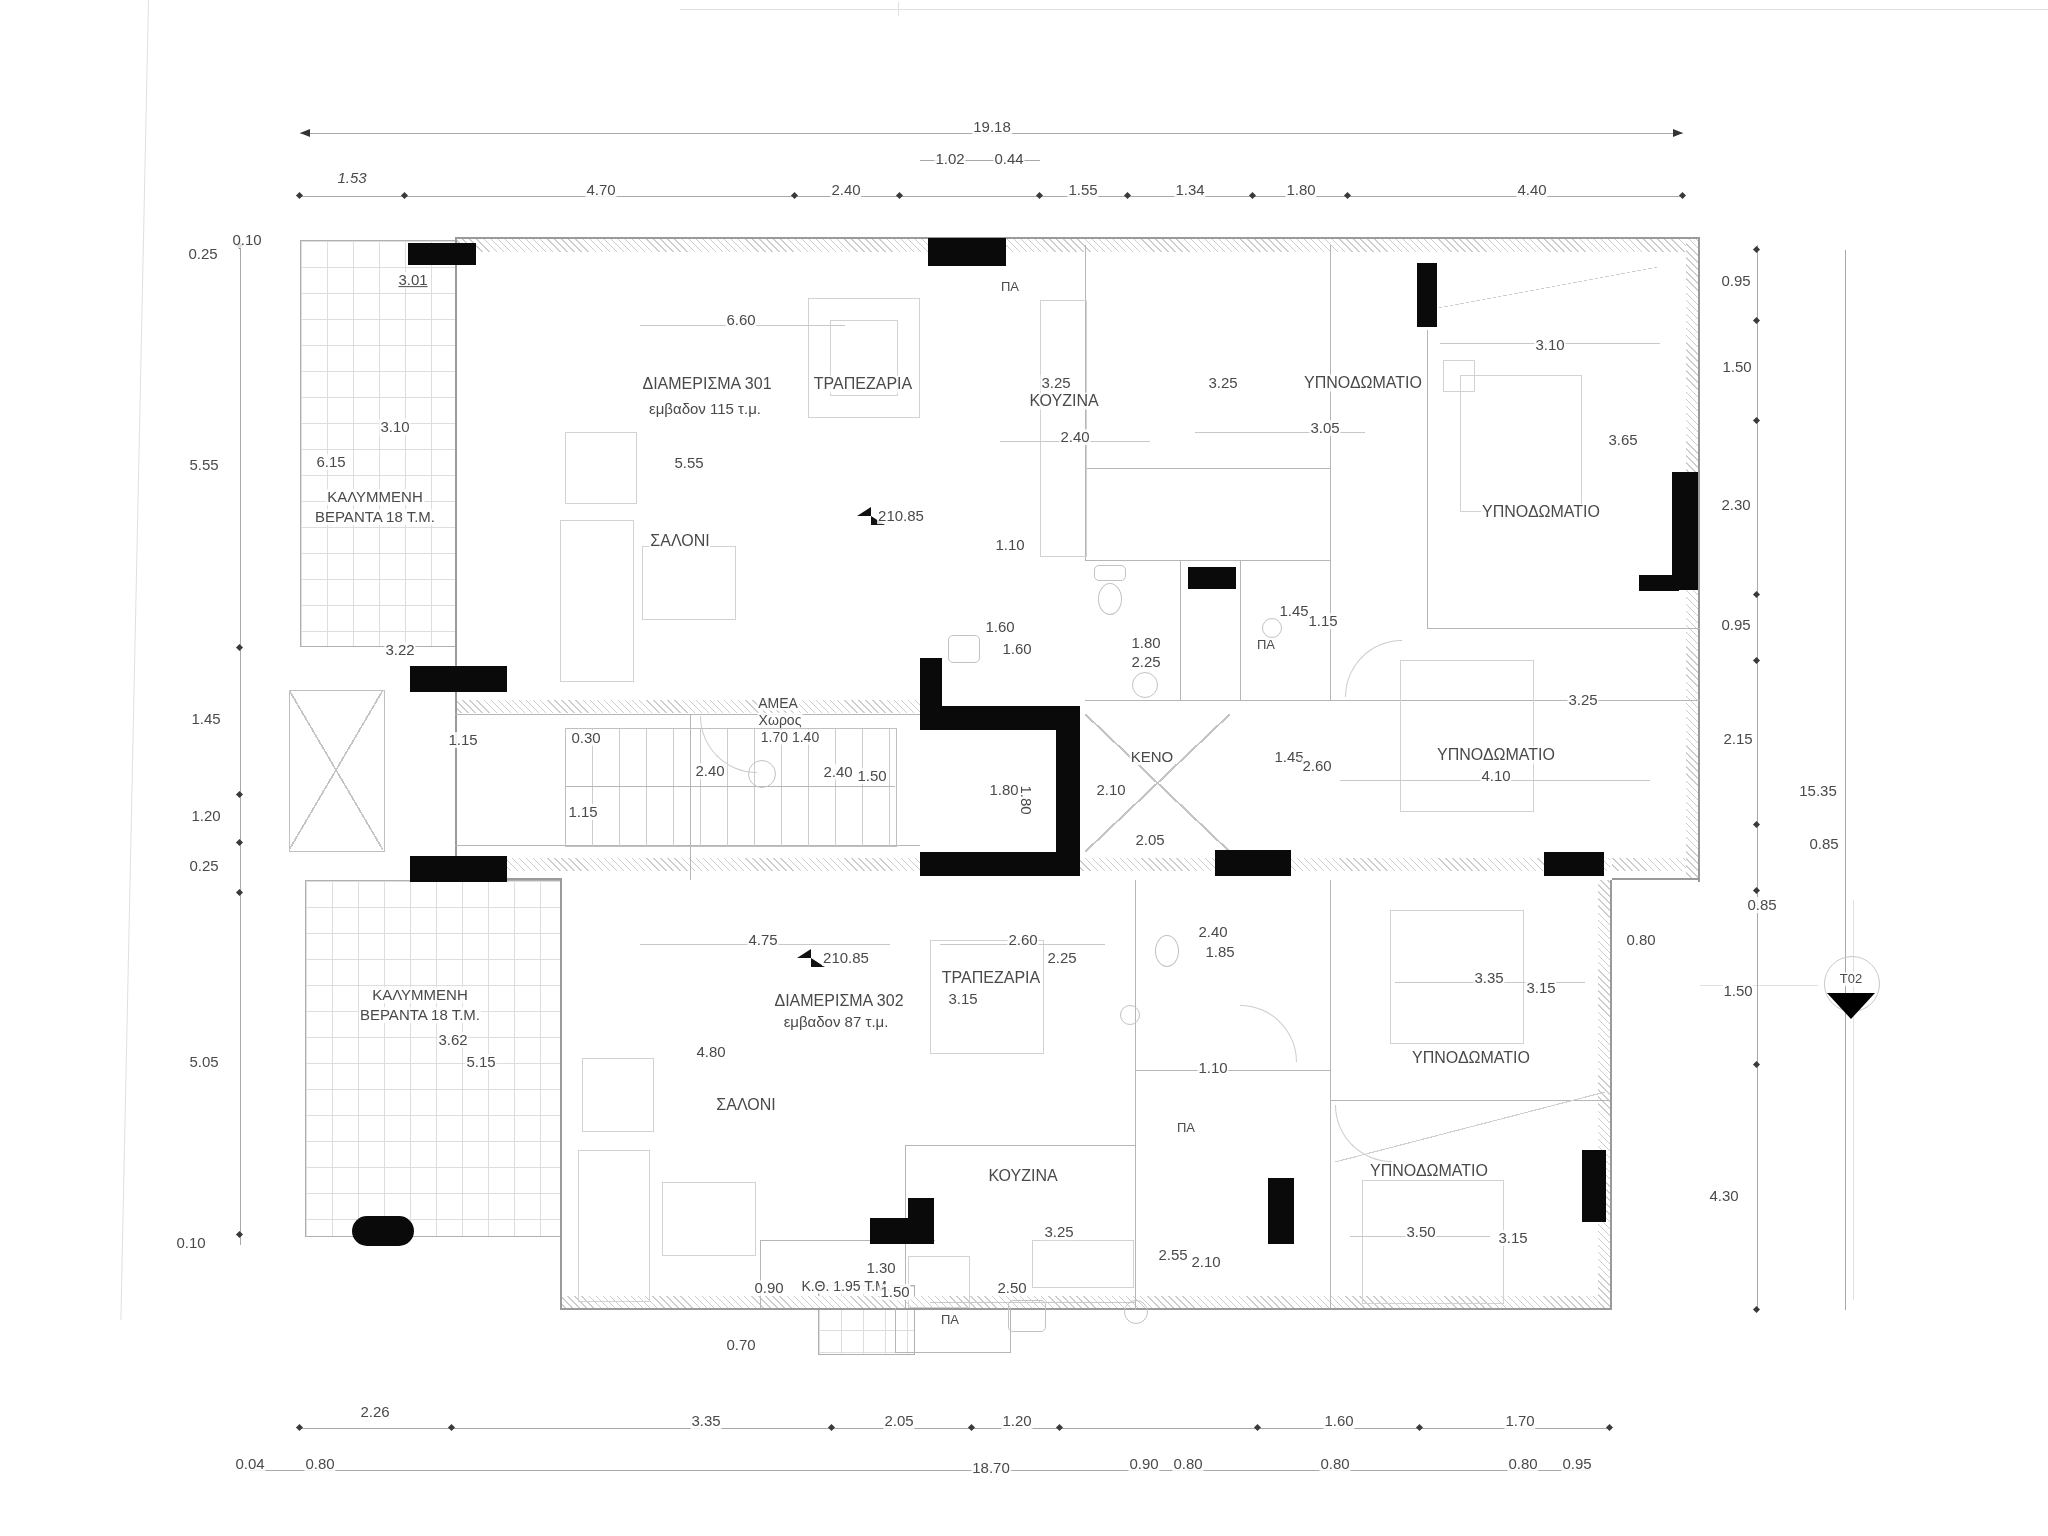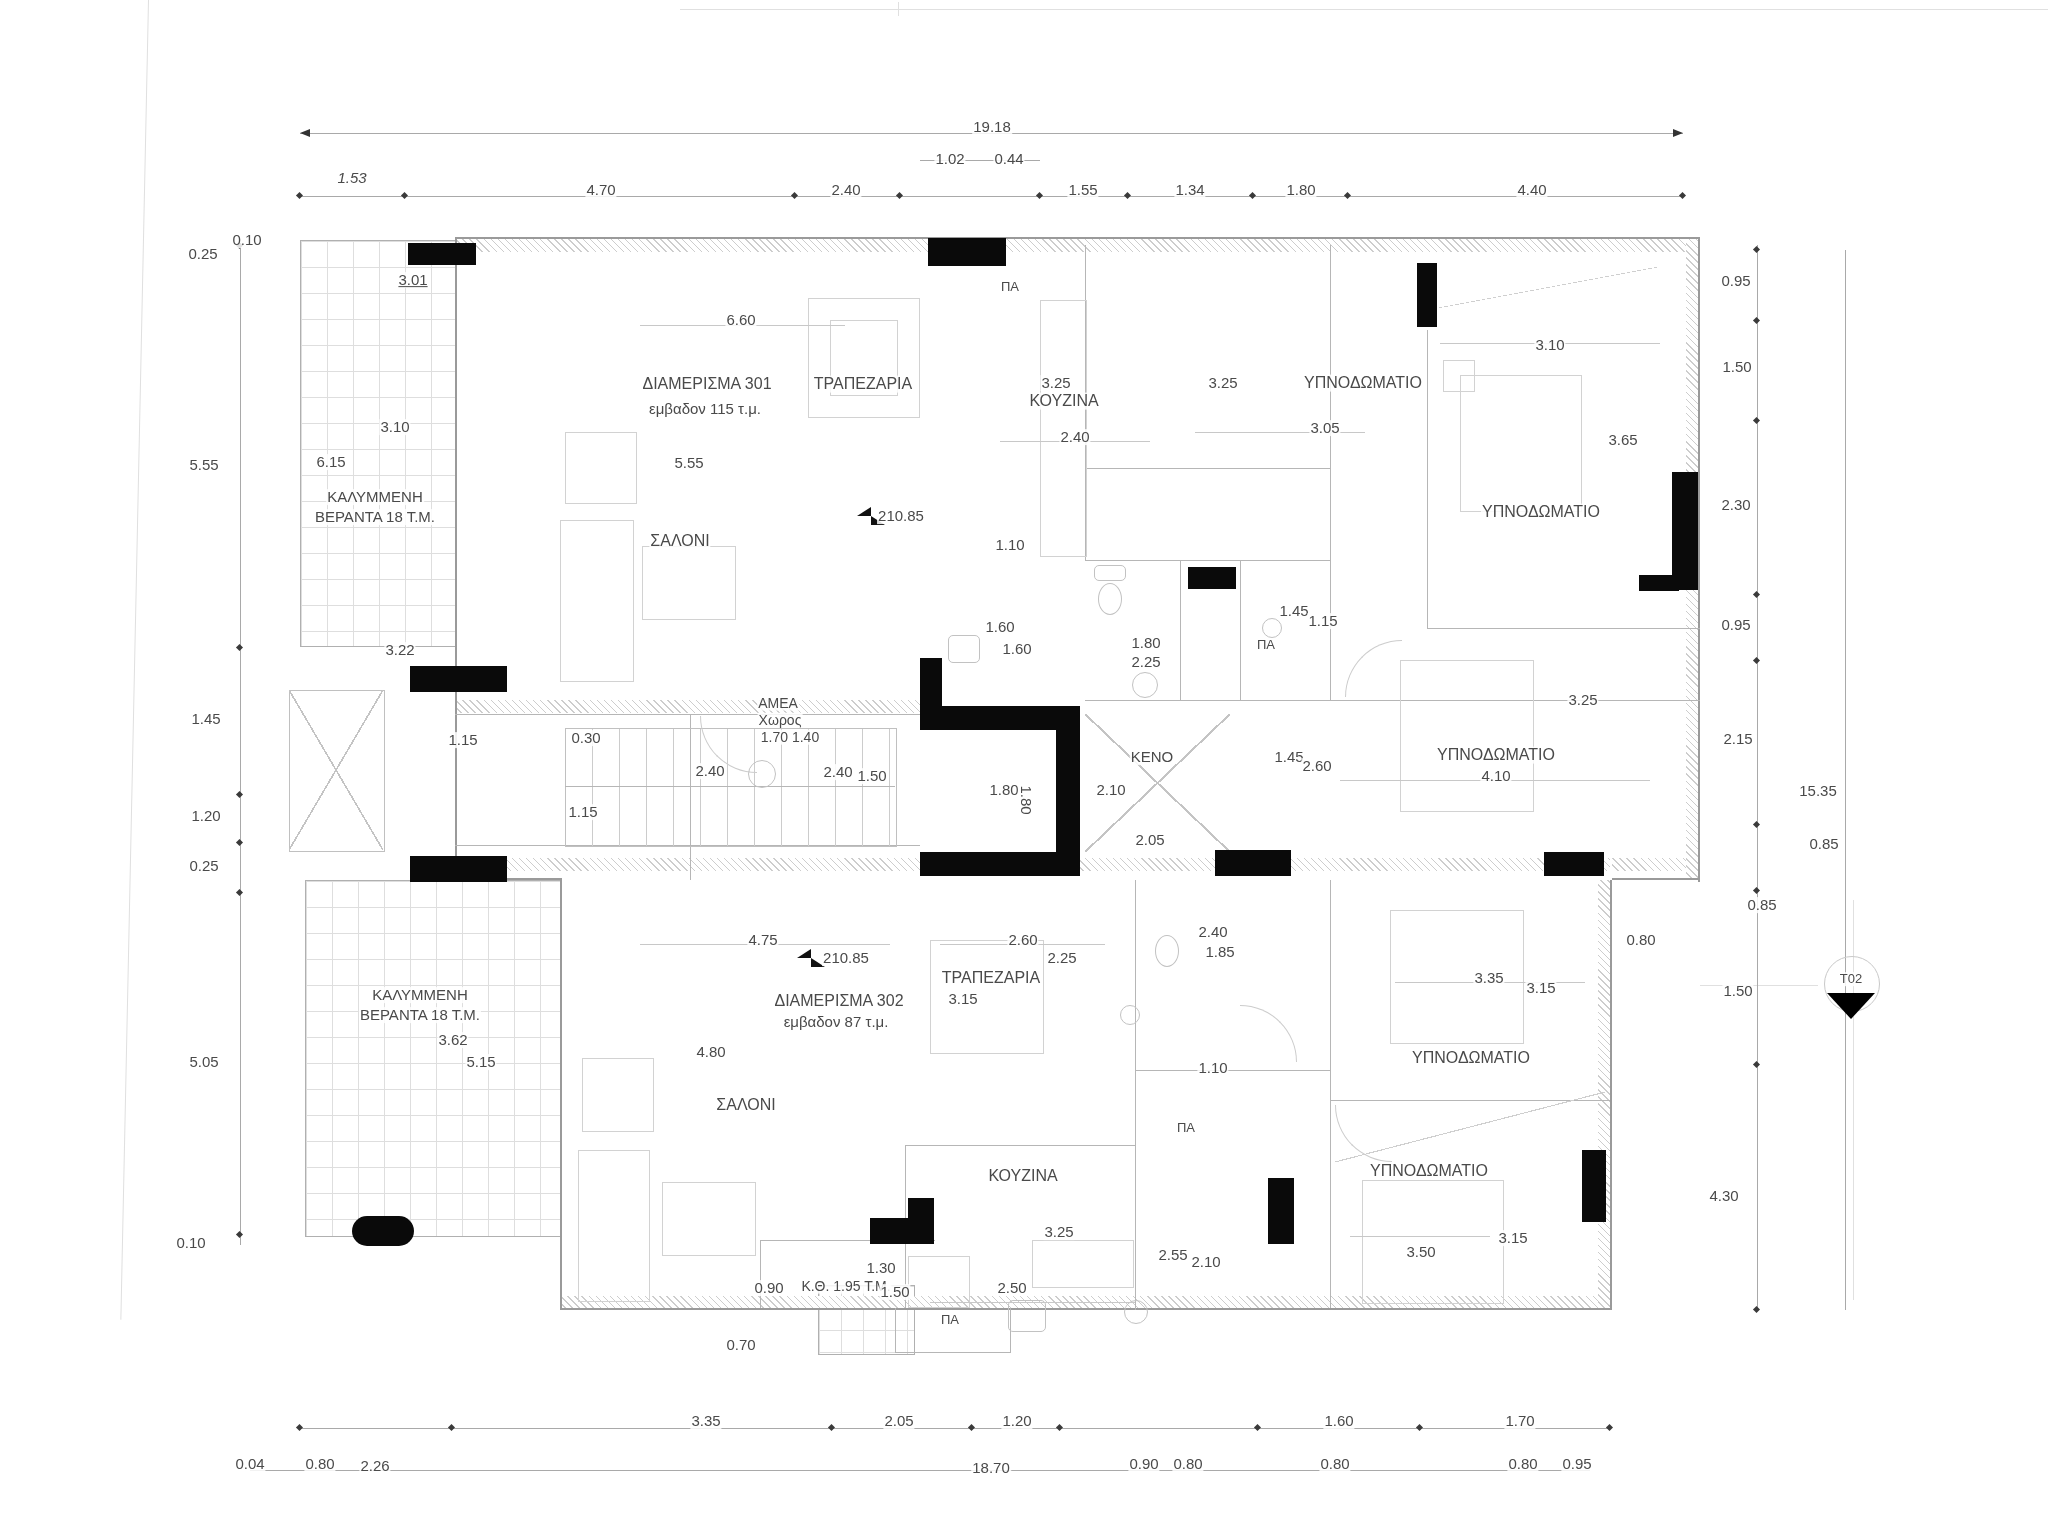--- a/index.html
+++ b/index.html
@@ -245,21 +245,21 @@
       <span class="lbl" style="left: 1736px; top: 281px;">0.95</span>
       <span class="lbl" style="left: 1737px; top: 367px;">1.50</span>
       <span class="lbl" style="left: 1736px; top: 505px;">2.30</span>
       <span class="lbl" style="left: 1736px; top: 625px;">0.95</span>
       <span class="lbl" style="left: 1738px; top: 739px;">2.15</span>
       <span class="lbl" style="left: 1818px; top: 791px;">15.35</span>
       <span class="lbl" style="left: 1824px; top: 844px;">0.85</span>
       <span class="lbl" style="left: 1762px; top: 905px;">0.85</span>
       <span class="lbl" style="left: 1738px; top: 991px;">1.50</span>
       <span class="lbl" style="left: 1724px; top: 1196px;">4.30</span>
-      <span class="lbl" style="left: 375px; top: 1466px;">2.26</span>
+      <span class="lbl" style="left: 375px; top: 1412px;">2.26</span>
       <span class="lbl" style="left: 706px; top: 1421px;">3.35</span>
       <span class="lbl" style="left: 899px; top: 1421px;">2.05</span>
       <span class="lbl" style="left: 1017px; top: 1421px;">1.20</span>
       <span class="lbl" style="left: 1339px; top: 1421px;">1.60</span>
       <span class="lbl" style="left: 1496px; top: 1421px; margin-left: 24px;">1.70</span>
       <span class="lbl" style="left: 250px; top: 1464px;">0.04</span>
       <span class="lbl" style="left: 320px; top: 1464px;">0.80</span>
       <span class="lbl" style="left: 991px; top: 1468px;">18.70</span>
       <span class="lbl" style="left: 1144px; top: 1464px;">0.90</span>
       <span class="lbl" style="left: 1188px; top: 1464px;">0.80</span>
@@ -336,21 +336,21 @@
       <span class="lbl" style="left: 711px; top: 1052px;">4.80</span>
       <span class="lbl" style="left: 1471px; top: 1058px; font-size: 16px;">ΥΠΝΟΔΩΜΑΤΙΟ</span>
       <span class="lbl" style="left: 1213px; top: 1068px;">1.10</span>
       <span class="lbl" style="left: 746px; top: 1105px; font-size: 16px;">ΣΑΛΟΝΙ</span>
       <span class="lbl" style="left: 1186px; top: 1128px; font-size: 13px;">ΠΑ</span>
       <span class="lbl" style="left: 1023px; top: 1176px; font-size: 16px;">ΚΟΥΖΙΝΑ</span>
       <span class="lbl" style="left: 1429px; top: 1171px; font-size: 16px;">ΥΠΝΟΔΩΜΑΤΙΟ</span>
       <span class="lbl" style="left: 1059px; top: 1232px;">3.25</span>
       <span class="lbl" style="left: 1173px; top: 1255px;">2.55</span>
       <span class="lbl" style="left: 1206px; top: 1262px;">2.10</span>
-      <span class="lbl" style="left: 1421px; top: 1232px; margin-top: 20px;">3.50</span>
+      <span class="lbl" style="left: 1421px; top: 1232px;">3.50</span>
       <span class="lbl" style="left: 1513px; top: 1238px;">3.15</span>
       <span class="lbl" style="left: 881px; top: 1268px;">1.30</span>
       <span class="lbl" style="left: 769px; top: 1288px;">0.90</span>
       <span class="lbl" style="left: 846px; top: 1286px; font-size: 14px;">Κ.Θ. 1.95 Τ.Μ.</span>
       <span class="lbl" style="left: 895px; top: 1292px;">1.50</span>
       <span class="lbl" style="left: 1012px; top: 1288px;">2.50</span>
       <span class="lbl" style="left: 950px; top: 1320px; font-size: 13px;">ΠΑ</span>
       <span class="lbl" style="left: 741px; top: 1345px;">0.70</span>
       <span class="lbl" style="left: 1851px; top: 979px; font-size: 13px;">T02</span>
     </div>

